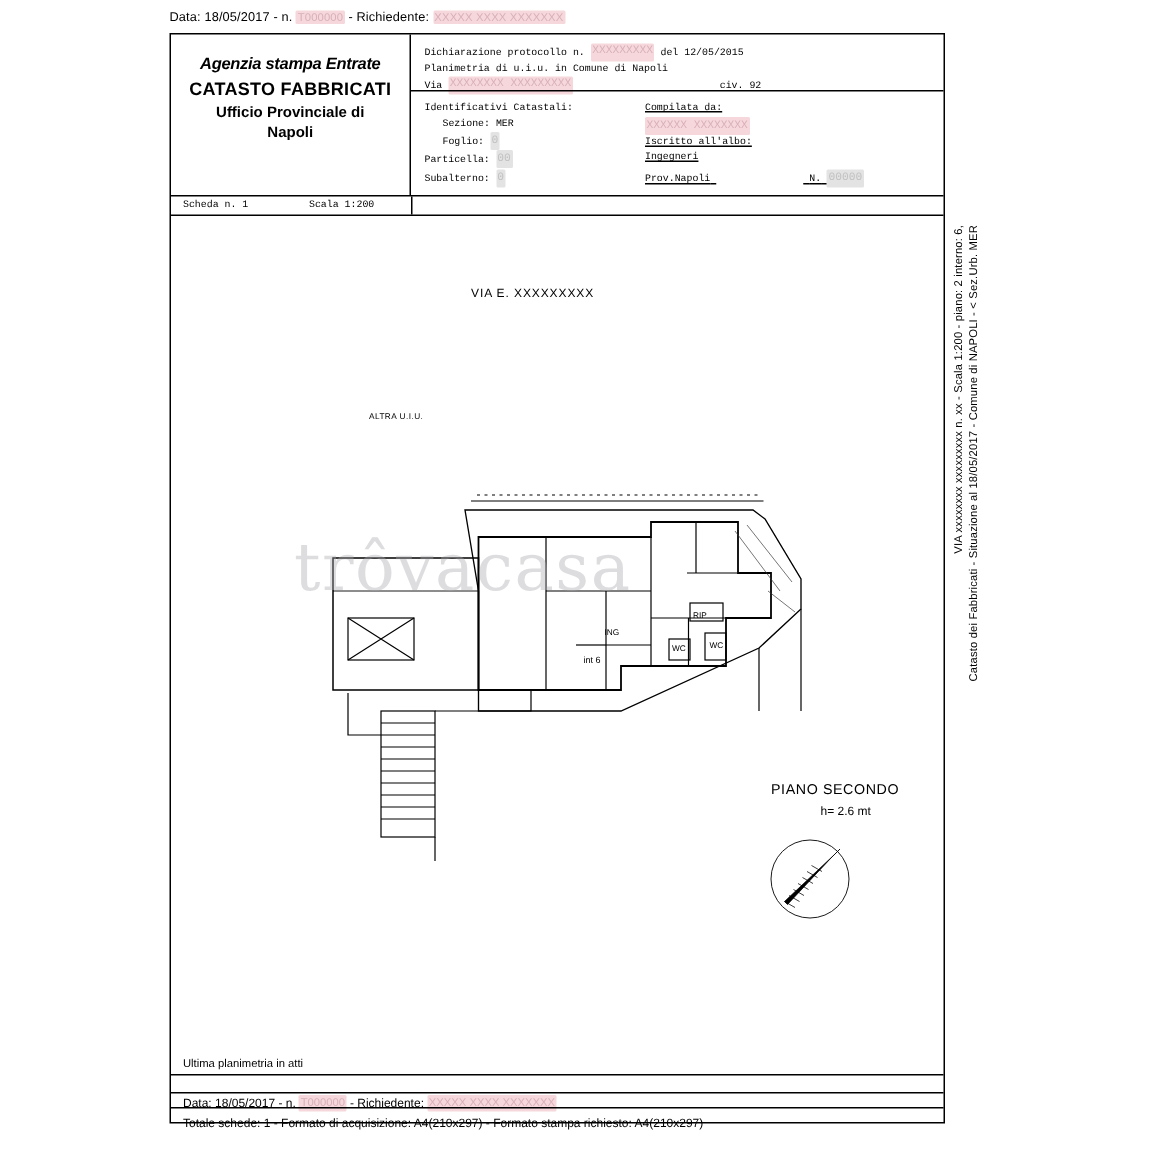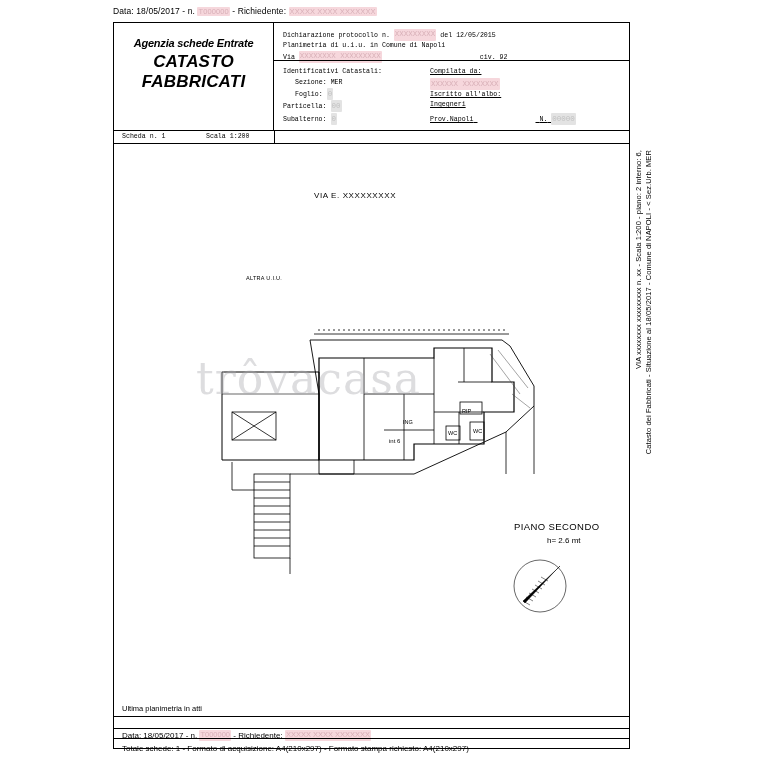--- a/index.html
+++ b/index.html
@@ -73,25 +73,24 @@
     text-align: center;
     padding-top: 14px;
   }
   .ag-title {
     font-size: 11px;
     font-weight: bold;
     font-style: italic;
     letter-spacing: -0.2px;
   }
   .cf-title {
-    font-size: 17px;
+    font-size: 12px;
     font-weight: bold;
     letter-spacing: 0.2px;
     margin-top: 3px;
-    font-style: italic;
   }
   .uff {
     font-size: 10px;
     font-weight: bold;
     margin-top: 4px;
     line-height: 1.25;
   }
 
   .hdr-right {
     position: absolute;
@@ -279,22 +278,26 @@
     <span>- n.</span>
     <span class="redacted pink">T000000</span>
     <span>- Richiedente:</span>
     <span class="redacted pink">XXXXX XXXX XXXXXXX</span>
   </div>
 
   <div class="doc">
 
     <div class="hdr">
       <div class="hdr-left">
-        <div class="ag-title">Agenzia schede Entrate</div>
+        <div class="ag-title">Agenzia stampa Entrate</div>
         <div class="cf-title">CATASTO FABBRICATI</div>
+        <div class="uff">
+          <div>Ufficio Provinciale di</div>
+          <div>Napoli</div>
+        </div>
       </div>
 
       <div class="hdr-right">
         <div class="hdr-row">
           <span>Dichiarazione protocollo n.</span>
           <span class="redacted pink">XXXXXXXXX</span>
           <span>del</span>
           <span>12/05/2015</span>
         </div>
         <div class="hdr-row">Planimetria di u.i.u. in Comune di Napoli</div>

